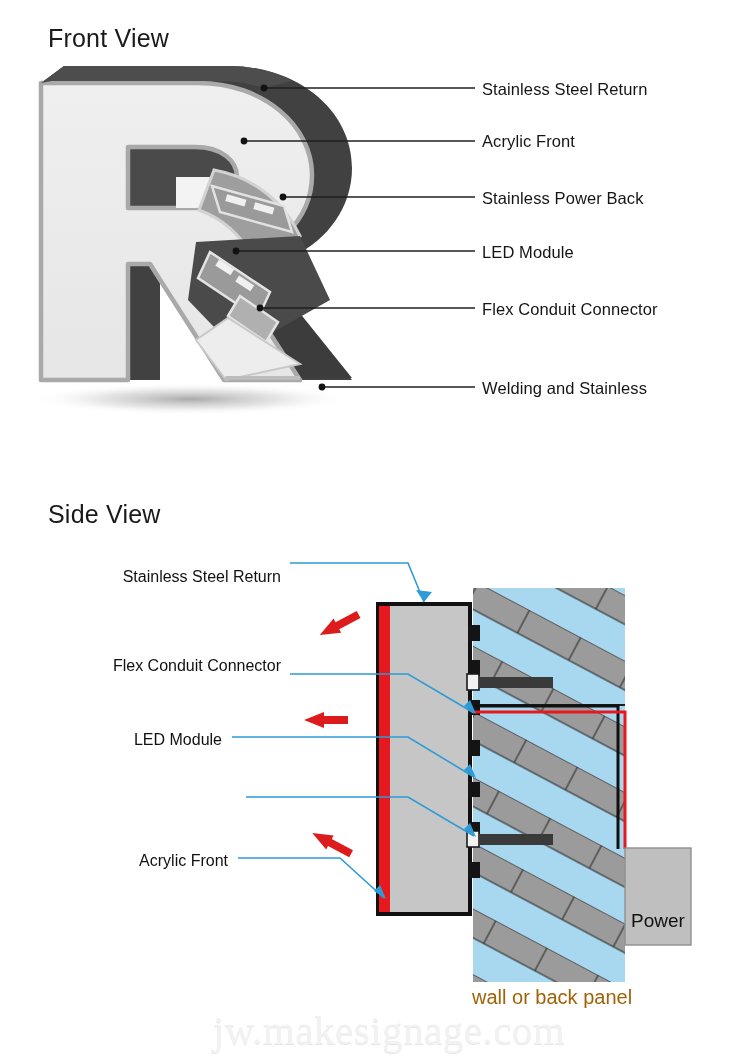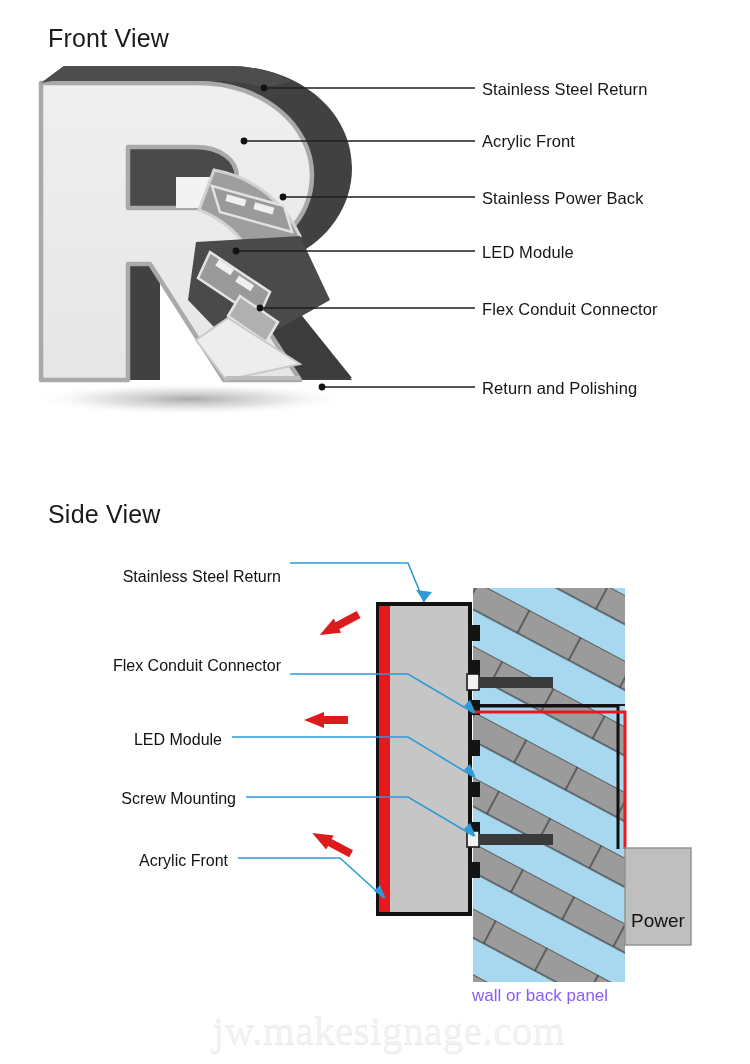--- a/index.html
+++ b/index.html
@@ -23,21 +23,21 @@
   .side-label{
     position:absolute;font-size:16px;color:#111;white-space:nowrap;
     font-weight:400;text-align:right;
   }
   .svg-layer{position:absolute;left:0;top:0;width:750px;height:1064px;
     pointer-events:none;}
   .power-text{
     position:absolute;font-size:19px;color:#111;white-space:nowrap;
   }
   .wall-caption{
-    position:absolute;font-size:17px;color:#8b5cf6;white-space:nowrap;
+    position:absolute;font-size:20px;color:#a16207;white-space:nowrap;
   }
   .watermark{
     position:absolute;left:0;right:0;top:1006px;text-align:center;
     font-family:"Liberation Serif","DejaVu Serif",serif;
     font-size:41px;color:#f2f2f2;letter-spacing:.5px;
     text-shadow:0 1px 0 #e7e7e7;
     user-select:none;
     padding-left:28px;
   }
 </style>
@@ -215,26 +215,25 @@
         </g>
       </g>
     </g>
   </svg>
 
   <div class="callout" style="left:482px;top:80px;">Stainless Steel Return</div>
   <div class="callout" style="left:482px;top:132px;">Acrylic Front</div>
   <div class="callout" style="left:482px;top:189px;">Stainless Power Back</div>
   <div class="callout" style="left:482px;top:243px;">LED Module</div>
   <div class="callout" style="left:482px;top:300px;">Flex Conduit Connector</div>
-  <div class="callout" style="left:482px;top:379px;">Return and Polishing</div>
+  <div class="callout" style="left:482px;top:379px;">Welding and Stainless</div>
 
   <div class="side-label" style="left:0px;width:281px;top:568px;">Stainless Steel Return</div>
   <div class="side-label" style="left:0px;width:281px;top:657px;">Flex Conduit Connector</div>
   <div class="side-label" style="left:0px;width:222px;top:731px;">LED Module</div>
-  <div class="side-label" style="left:0px;width:236px;top:790px;">Screw Mounting</div>
   <div class="side-label" style="left:0px;width:228px;top:852px;">Acrylic Front</div>
 
   <div class="power-text" style="left:631px;top:910px;">Power</div>
 
   <div class="wall-caption" style="left:472px;top:986px;">wall or back panel</div>
 
   <div class="watermark">jw.makesignage.com</div>
 
 </div>
 

